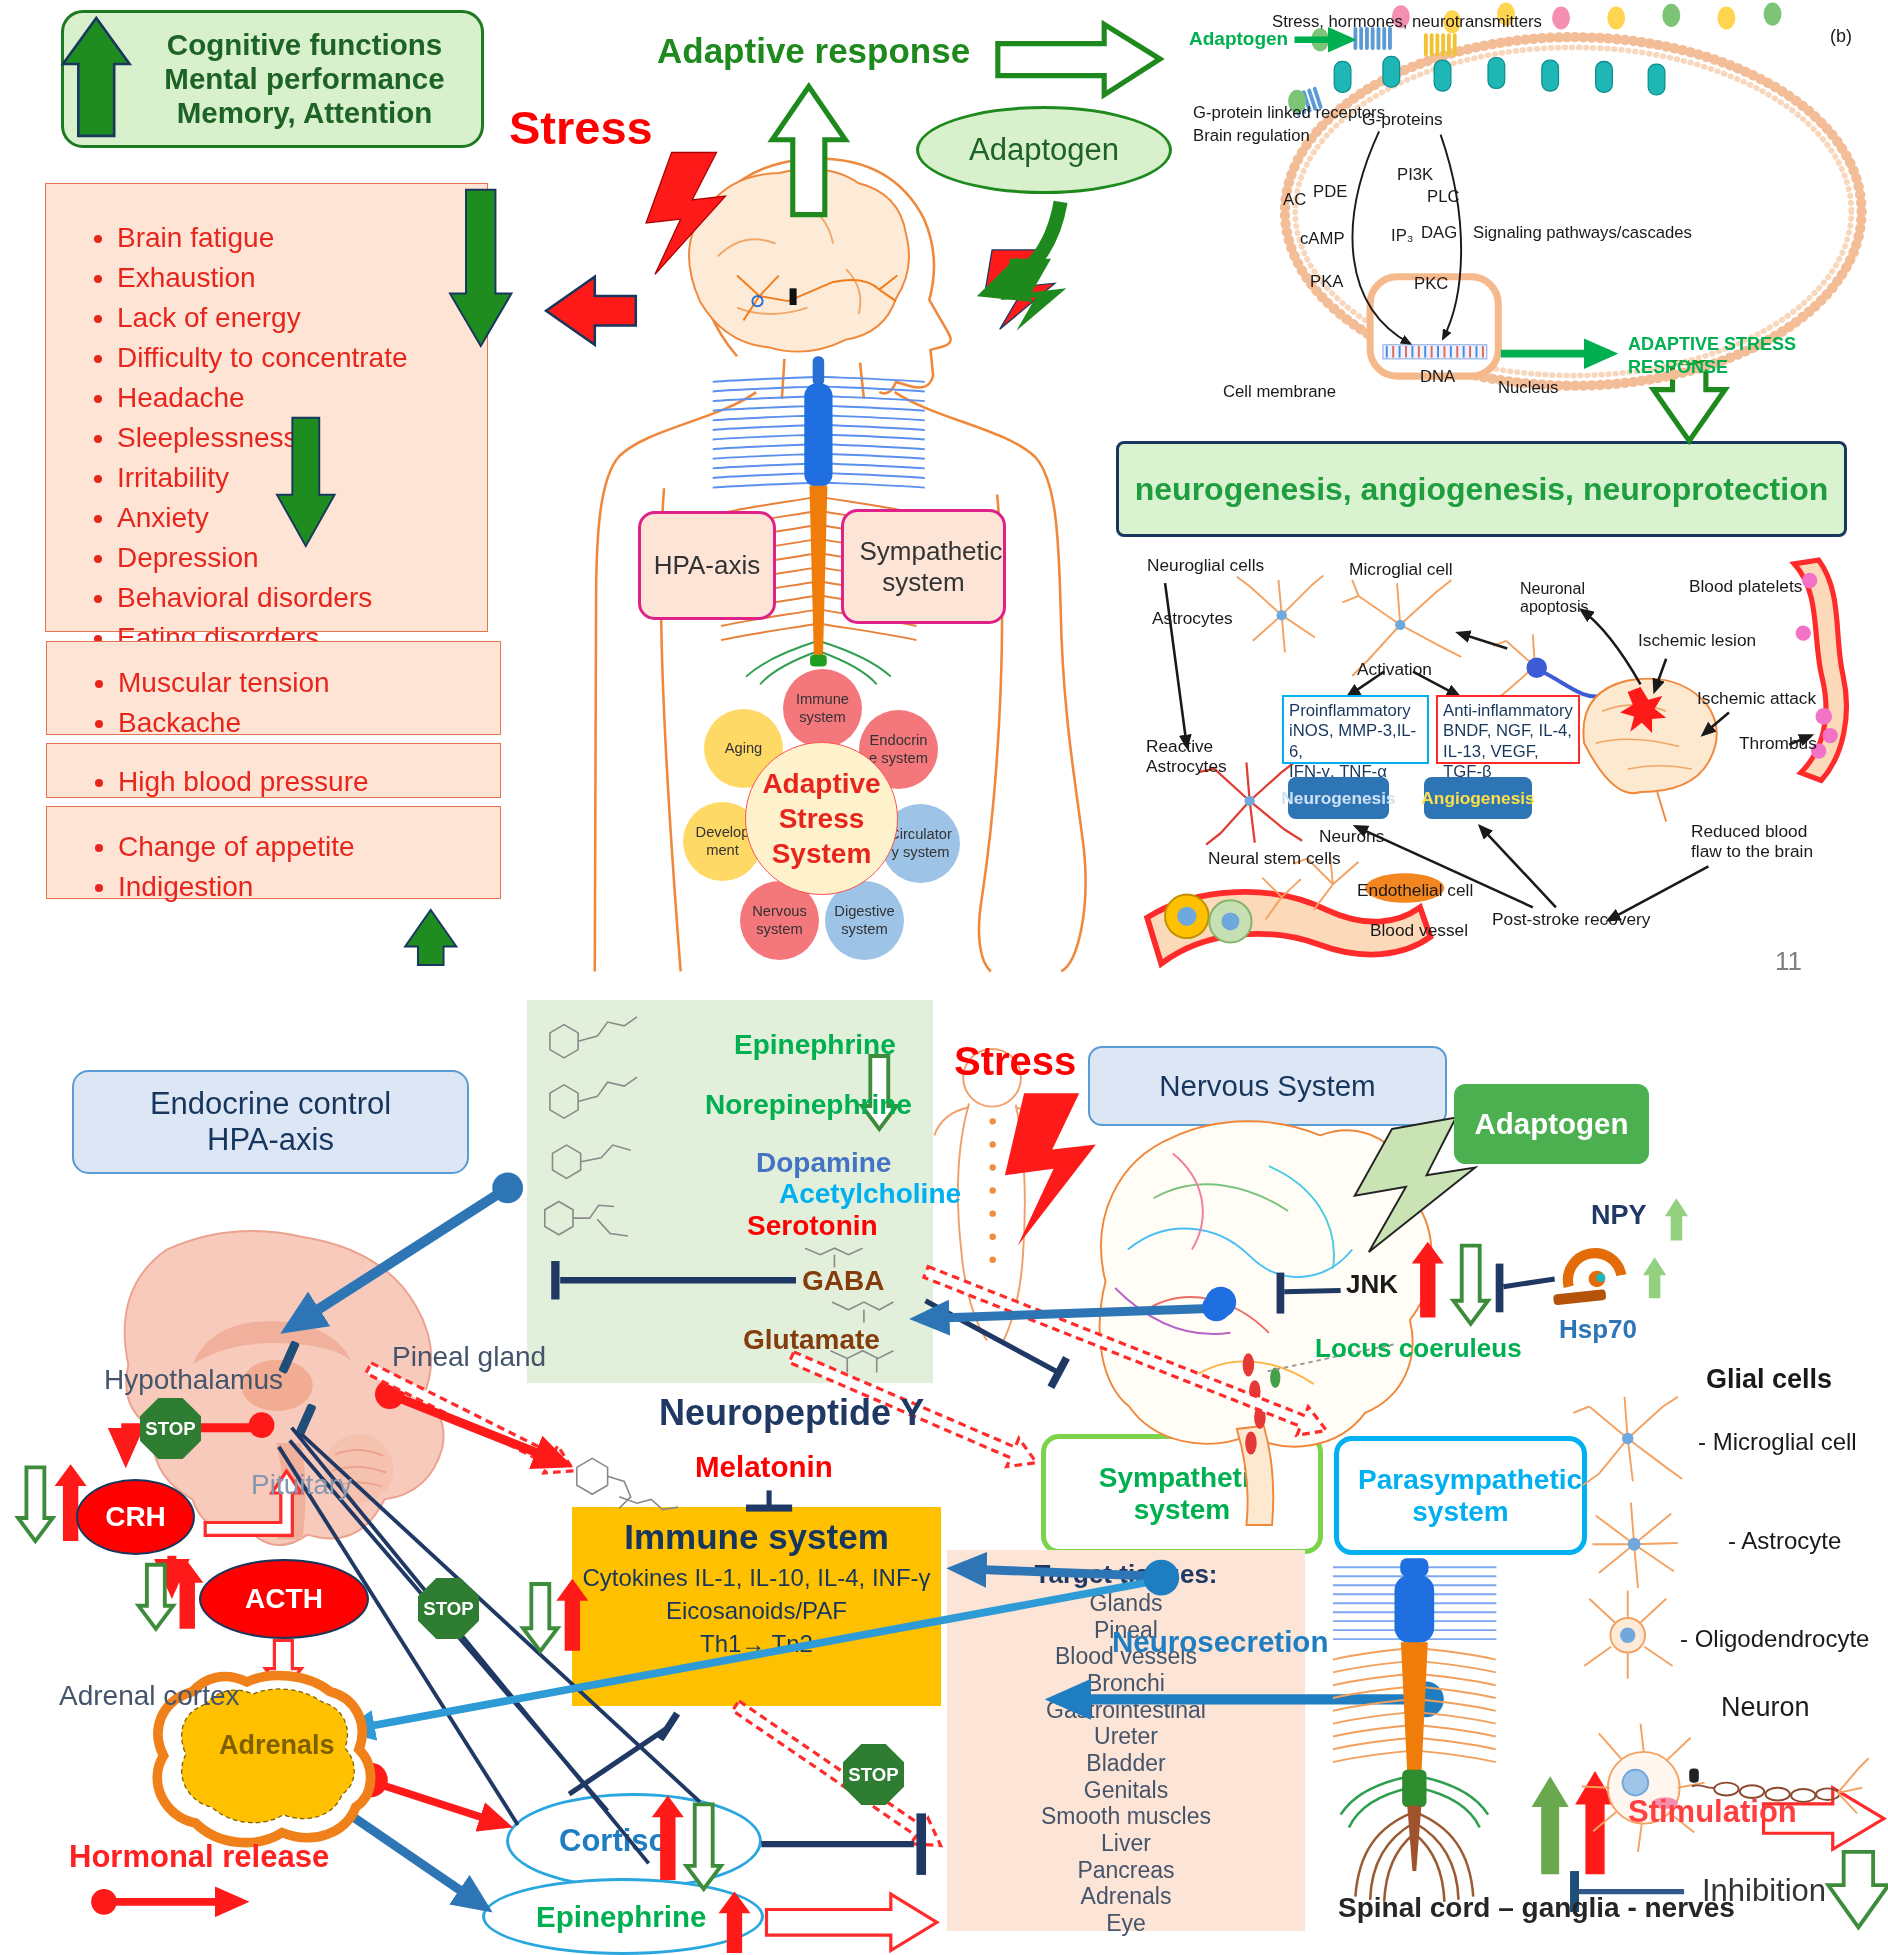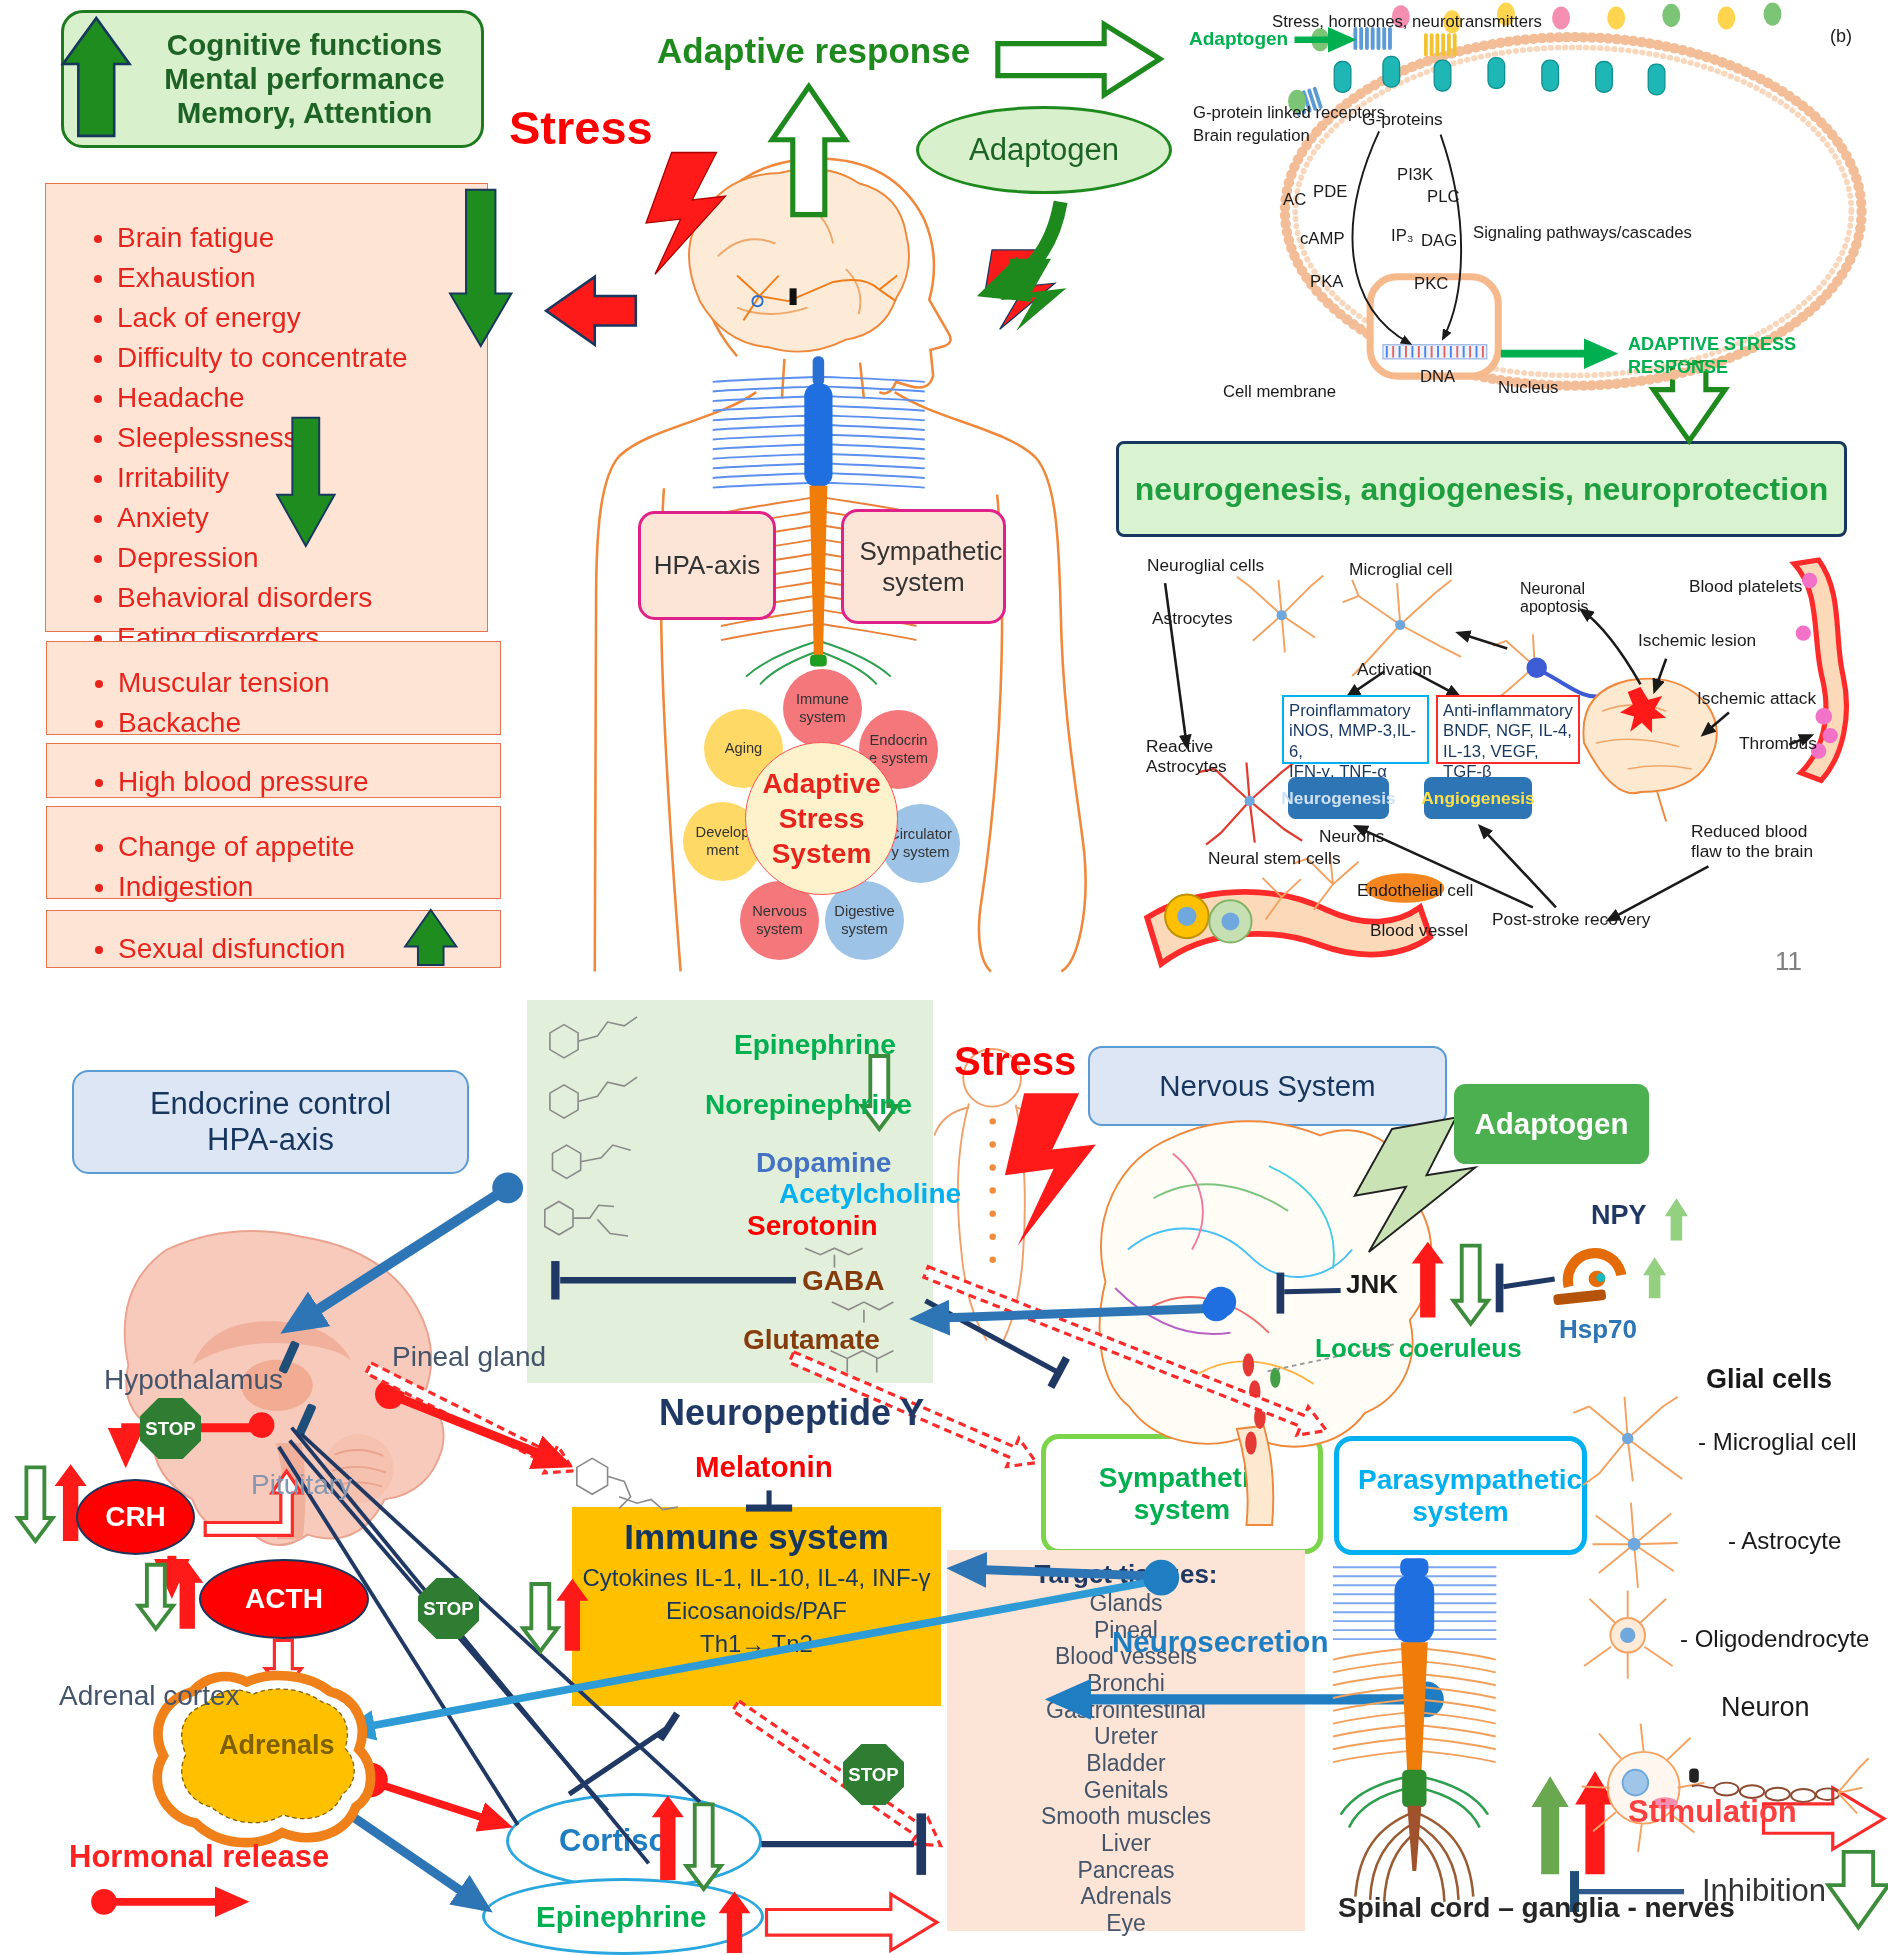--- a/index.html
+++ b/index.html
@@ -508,25 +508,20 @@
   <ul class="sym" style="padding-top:6.4px">
         <li>High blood pressure</li>
       </ul>
 </div>
 <div class="box" style="left:46px;top:806px;width:455px;height:93px;background:#fde4d4;border:1.9px solid #e8744f">
   <ul class="sym" style="padding-top:7.7px">
         <li>Change of appetite</li>
         <li>Indigestion</li>
       </ul>
 </div>
-<div class="box" style="left:46px;top:910px;width:455px;height:58px;background:#fde4d4;border:1.9px solid #e8744f">
-  <ul class="sym" style="padding-top:6.4px">
-        <li>Sexual disfunction</li>
-      </ul>
-</div>
 
 <div class="lbl" style="left:509px;top:101px;font-size:47px;font-weight:bold;color:#ff0000">Stress</div>
 <div class="lbl" style="left:657px;top:31px;font-size:35px;font-weight:bold;color:#1e8a1e">Adaptive response</div>
 <div class="ell" style="left:916px;top:106px;width:256px;height:88px;background:#d8f0cc;border:3.2px solid #1e8a1e">
   <span class="lbl" style="position:static;font-size:31px;color:#1d6326">Adaptogen</span>
 </div>
 <div class="box center-txt" style="left:638px;top:511px;width:138px;height:109px;background:#fce4d6;border:3.2px solid #e0218a;border-radius:16.7px;z-index:3">
   <span style="font-size:26px;color:#333">HPA-axis</span>
 </div>
 <div class="box center-txt" style="left:841px;top:509px;width:165px;height:115px;background:#fce4d6;border:3.2px solid #e0218a;border-radius:16.7px;z-index:3">
@@ -563,21 +558,21 @@
 <div class="lbl" style="left:1830px;top:26px;font-size:18px">(b)</div>
 <div class="lbl" style="left:1193px;top:103px;font-size:16.7px">G-protein linked receptors</div>
 <div class="lbl" style="left:1193px;top:126px;font-size:16.7px">Brain regulation</div>
 <div class="lbl" style="left:1362px;top:110px;font-size:17.3px">G-proteins</div>
 <div class="lbl" style="left:1283px;top:190px;font-size:16.7px">AC</div>
 <div class="lbl" style="left:1313px;top:182px;font-size:16.7px">PDE</div>
 <div class="lbl" style="left:1397px;top:165px;font-size:16.7px">PI3K</div>
 <div class="lbl" style="left:1427px;top:187px;font-size:16.7px">PLC</div>
 <div class="lbl" style="left:1300px;top:229px;font-size:16.7px">cAMP</div>
 <div class="lbl" style="left:1391px;top:226px;font-size:16.7px">IP₃</div>
-<div class="lbl" style="left:1421px;top:231px;font-size:16.7px">DAG</div>
+<div class="lbl" style="left:1421px;top:223px;font-size:16.7px">DAG</div>
 <div class="lbl" style="left:1310px;top:272px;font-size:16.7px">PKA</div>
 <div class="lbl" style="left:1414px;top:274px;font-size:16.7px">PKC</div>
 <div class="lbl" style="left:1473px;top:223px;font-size:16.7px">Signaling pathways/cascades</div>
 <div class="lbl" style="left:1420px;top:367px;font-size:16.7px">DNA</div>
 <div class="lbl" style="left:1498px;top:378px;font-size:16.7px">Nucleus</div>
 <div class="lbl" style="left:1223px;top:382px;font-size:16.7px">Cell membrane</div>
 <div class="lbl wrap" style="left:1628px;top:333px;width:173px;font-size:18px;font-weight:bold;color:#00b050;line-height:1.3">ADAPTIVE STRESS RESPONSE</div>
 
 <div class="box center-txt" style="left:1116px;top:441px;width:731px;height:96px;background:#d9f2d0;border:3.8px solid #17375e;border-radius:8px">
   <span style="font-size:32px;font-weight:bold;color:#1e9e3e">neurogenesis, angiogenesis, neuroprotection</span>

